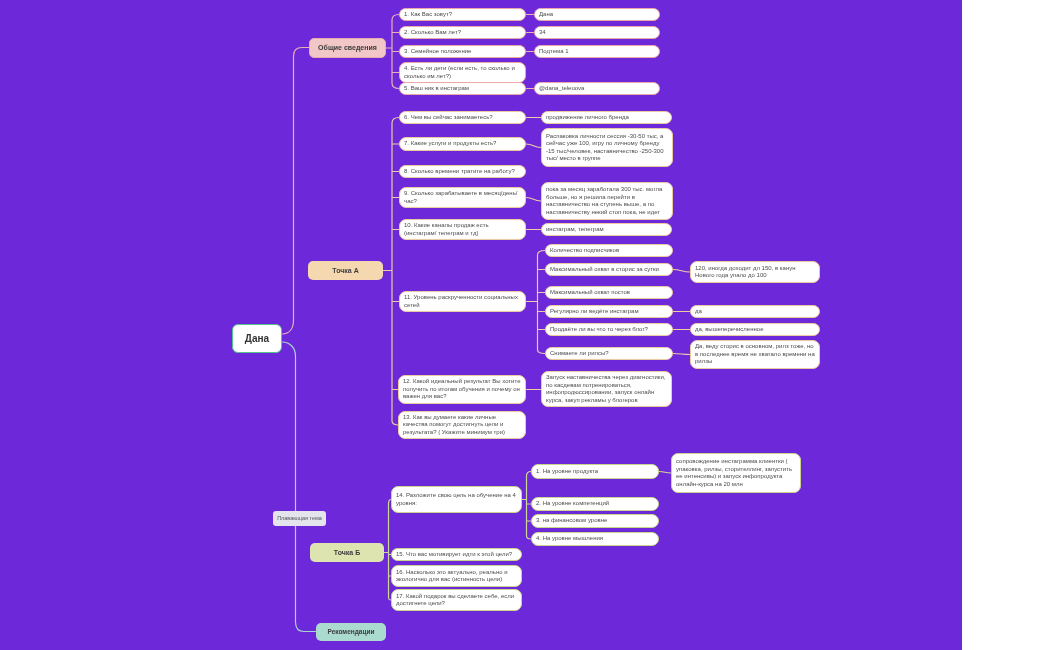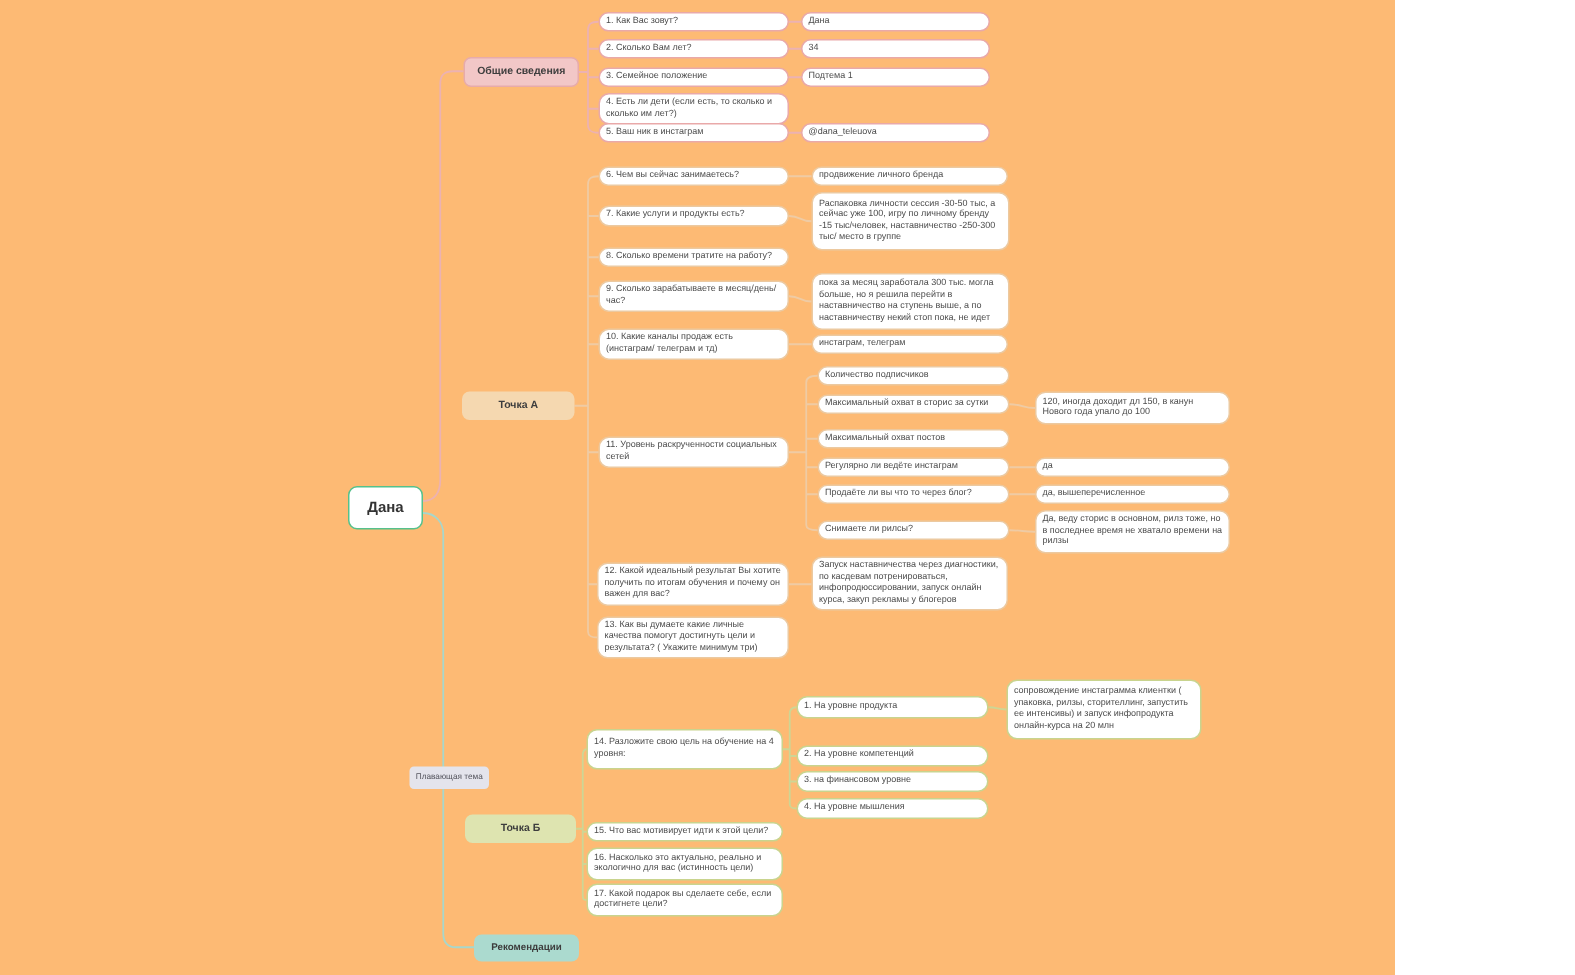--- a/index.html
+++ b/index.html
@@ -1,17 +1,17 @@
 <!DOCTYPE html>
 <html><head>
 <meta charset="utf-8">
 <style>
   html,body{margin:0;padding:0;background:#fff;}
-  #canvas{position:relative;width:930px;height:650px;background:#fdba74;overflow:hidden;
-          font-family:"Liberation Sans",sans-serif;}
+  #canvas{position:relative;width:930px;height:650px;background:#6d28d9;overflow:hidden;
+          font-family:"Liberation Sans",sans-serif;padding-left:32px;}
   svg.lines{position:absolute;left:0;top:0;pointer-events:none;}
   .node{position:absolute;box-sizing:border-box;display:flex;align-items:center;
         background:#fff;border-radius:7px;font-size:6px;line-height:7.5px;color:#4c4c4c;
         padding:2px 4px;}
   .q-pink{border:1px solid #E9A9A9;}
   .q-tan{border:1px solid #ECC9A0;}
   .q-olive{border:1px solid #C9D48E;}
   .label{font-weight:bold;justify-content:center;text-align:center;color:#3d3d3d;
          border-radius:5px;font-size:7px;border:none;}
   .label-pink{background:#F2C7C7;border:1px solid #E7ABAB;}

